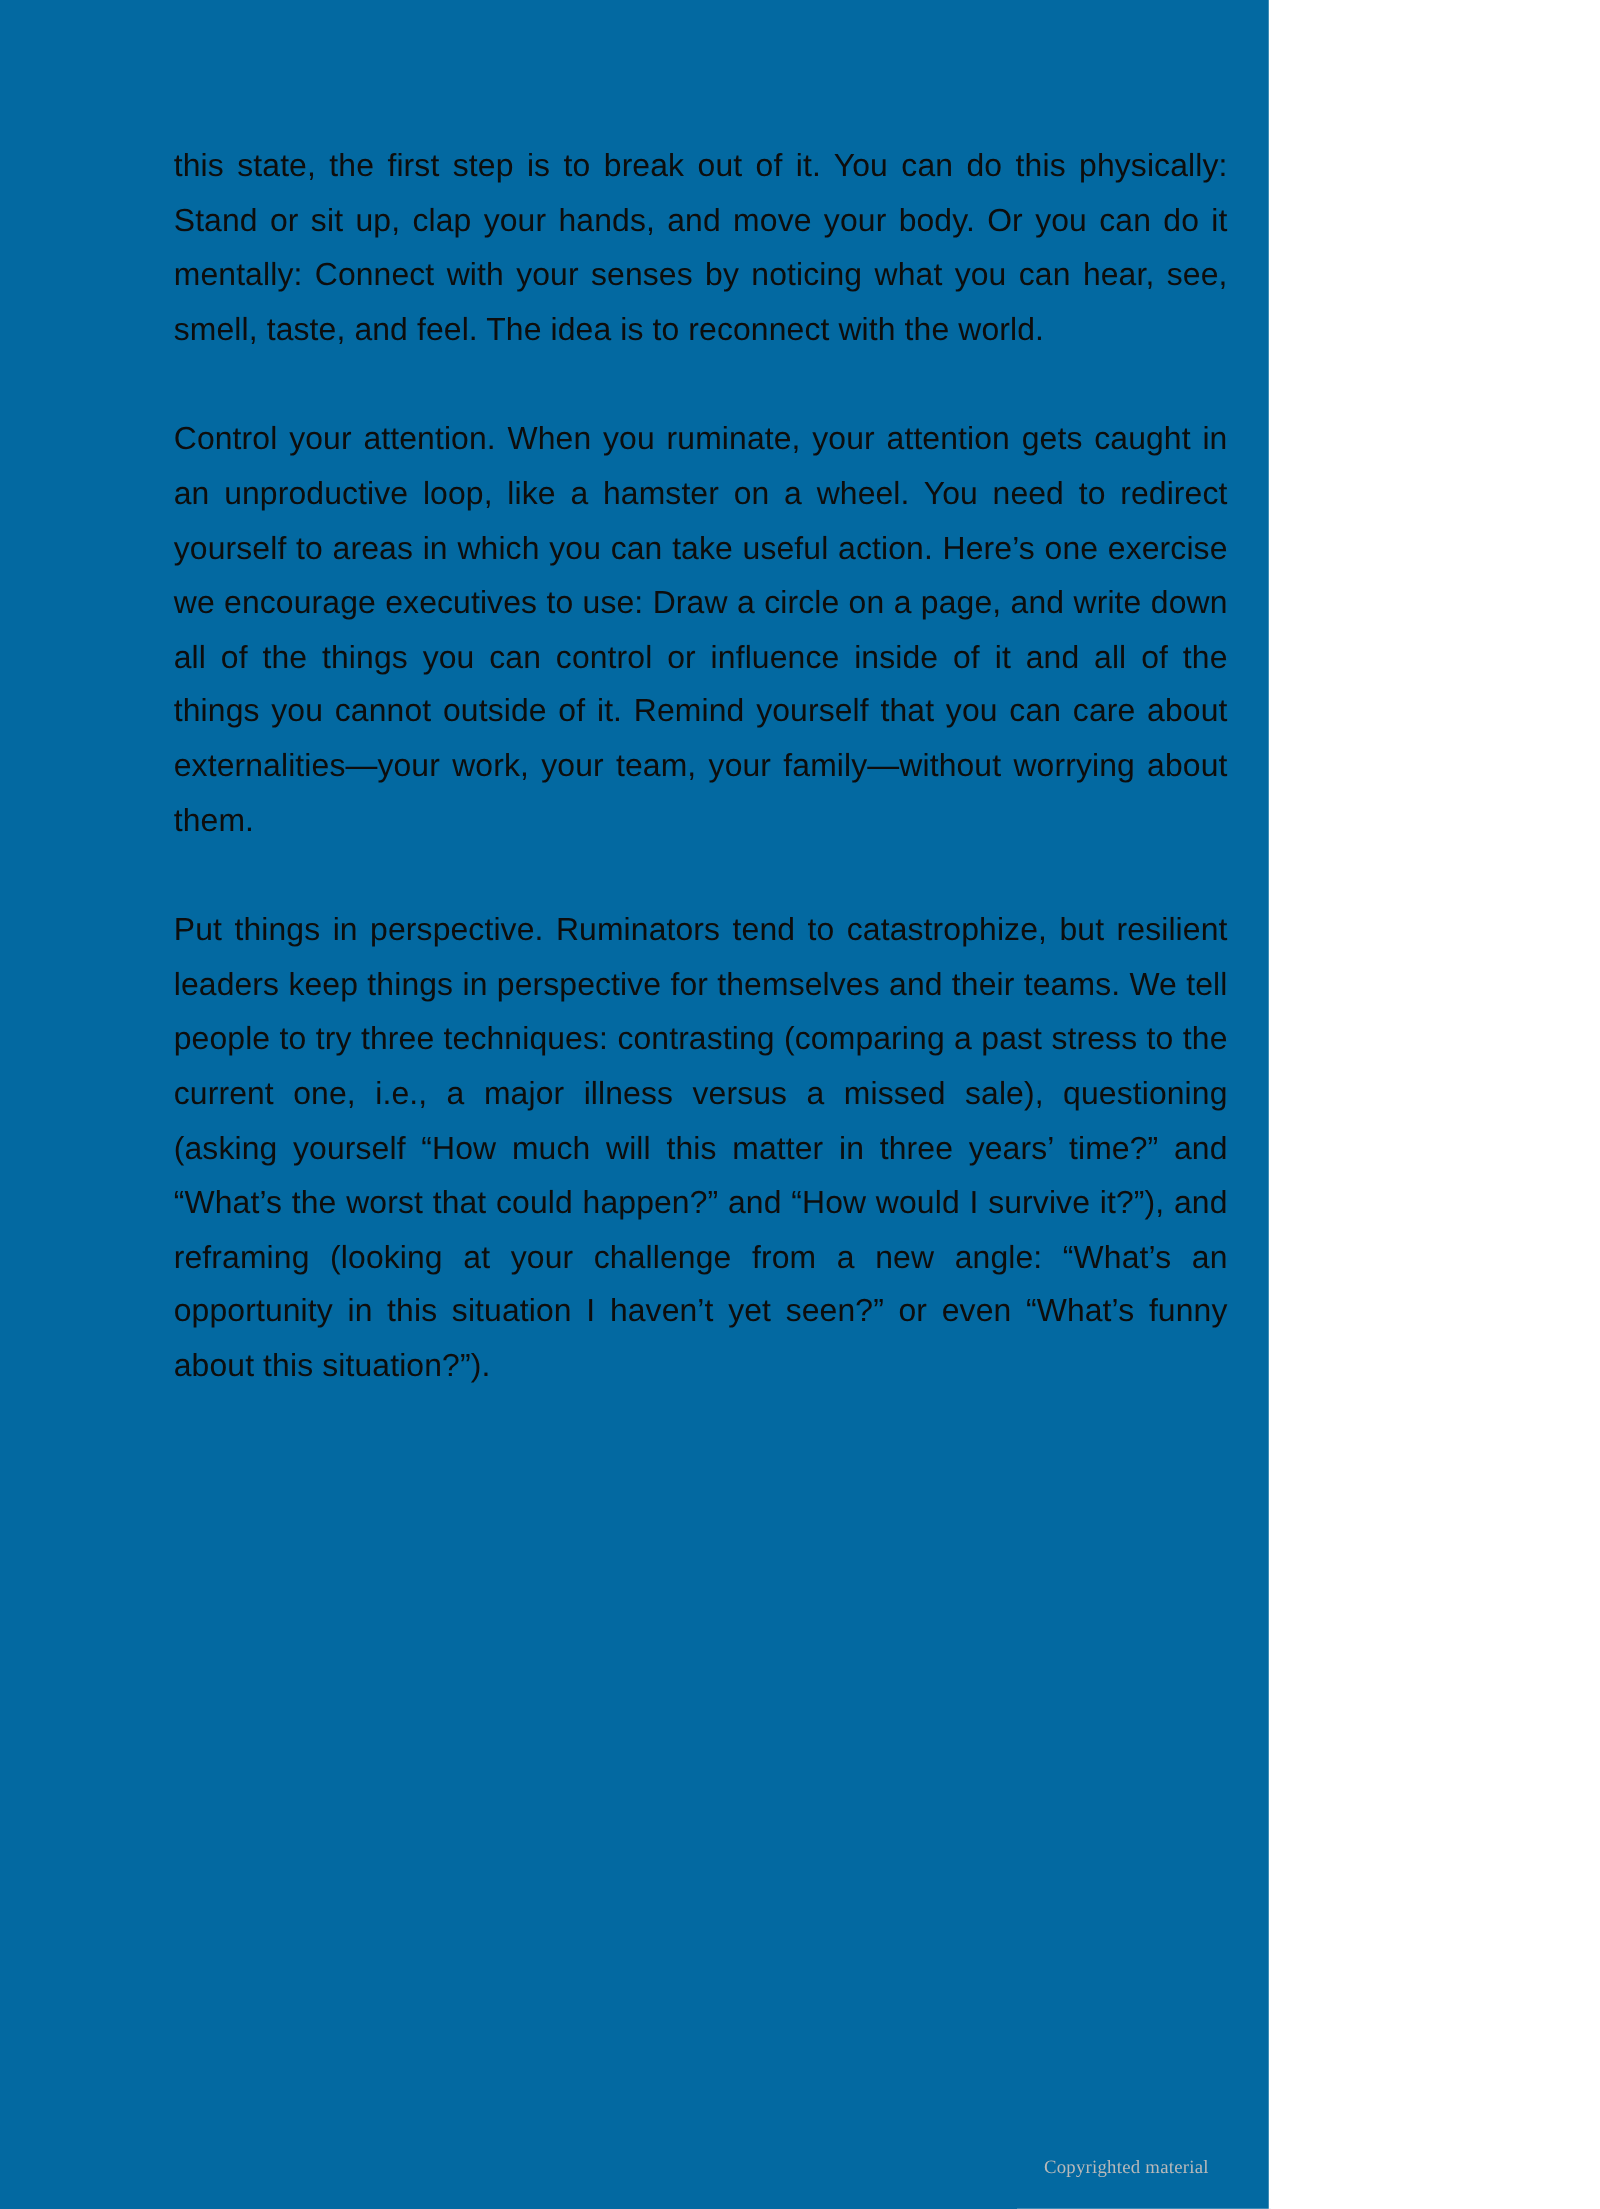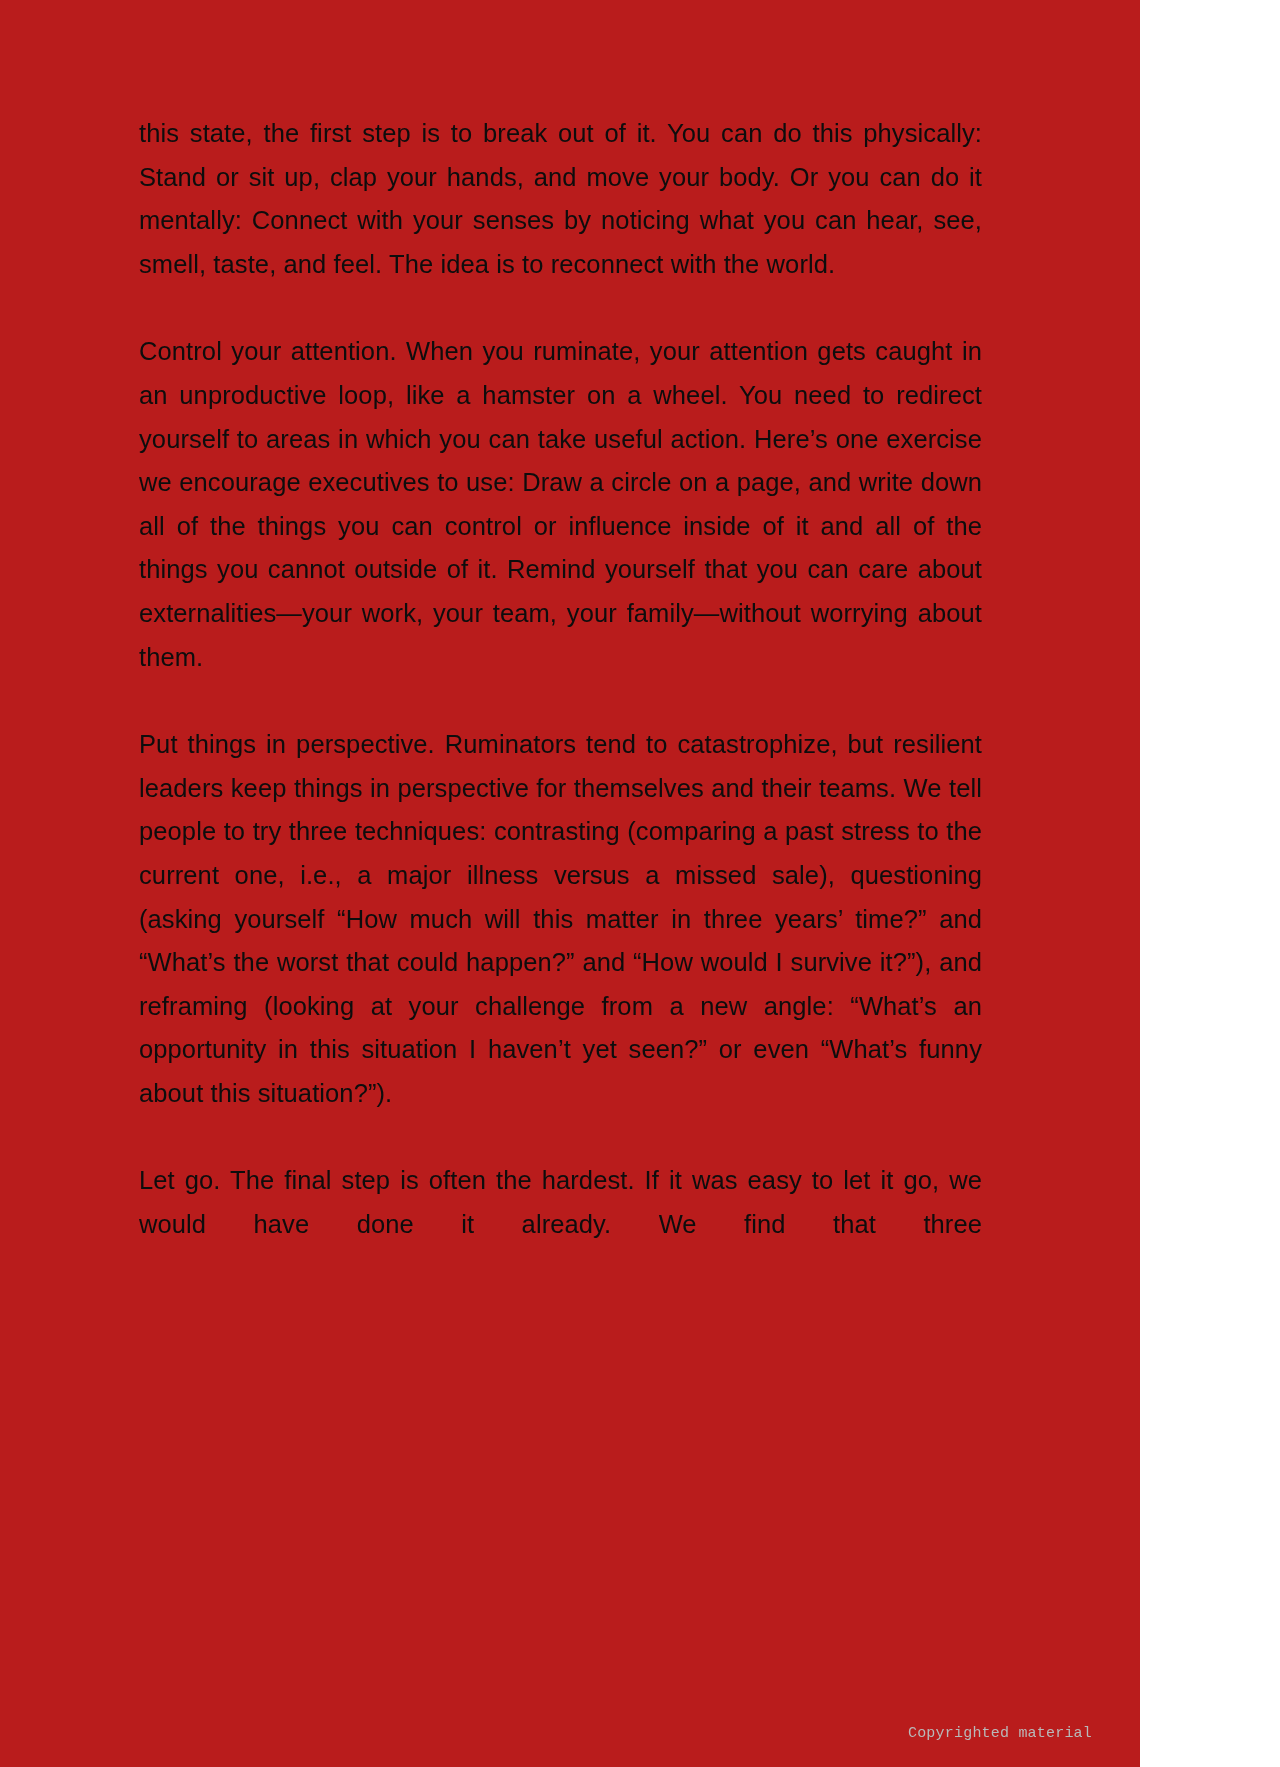--- a/index.html
+++ b/index.html
@@ -15,23 +15,23 @@
     font-family: "Liberation Sans", "DejaVu Sans", sans-serif;
     color: #111111;
     -webkit-font-smoothing: antialiased;
   }
 
   
   .page {
     position: absolute;
     left: 0;
     top: 0;
-    width: 1140px;
+    width: 1015px;
     height: 1767px;
-    background: #b91c1c;
+    background: #0369a1;
   }
 
   
   .text-column {
     position: absolute;
     left: 139px;
     top: 112px;
     width: 843px;
   }
 
@@ -64,35 +64,34 @@
   
   .watermark {
     position: absolute;
     right: 48px;
     bottom: 24px;
     font-size: 15px;
     line-height: 18px;
     color: #b9b9b9;
     letter-spacing: 0.2px;
     white-space: nowrap;
-    font-family: Liberation Mono, monospace;
+    font-family: Liberation Serif, serif;
   }
 </style>
 </head>
 <body>
 
 <div class="page">
 
   <div class="text-column">
 
     <p class="para"><span>this state, the first step is to break out of it. You can do this physically: Stand or sit up, clap your hands, and move your body. Or you can do it mentally: Connect with your senses by noticing what you can hear, see, smell, taste, and feel. The idea is to reconnect with the world.</span></p>
 
     <p class="para"><span class="lead">Control your attention.</span><span> When you ruminate, your attention gets caught in an unproductive loop, like a hamster on a wheel. You need to redirect yourself to areas in which you can take useful action. Here’s one exercise we encourage executives to use: Draw a circle on a page, and write down all of the things you can control or influence inside of it and all of the things you cannot outside of it. Remind yourself that you can care about externalities—your work, your team, your family—without worrying about them.</span></p>
 
     <p class="para"><span class="lead">Put things in perspective.</span><span> Ruminators tend to catastrophize, but resilient leaders keep things in perspective for themselves and their teams. We tell people to try three techniques: contrasting (comparing a past stress to the current one, i.e., a major illness versus a missed sale), questioning (asking yourself “How much will this matter in three years’ time?” and “What’s the worst that could happen?” and “How would I survive it?”), and reframing (looking at your challenge from a new angle: “What’s an opportunity in this situation I haven’t yet seen?” or even “What’s funny about this situation?”).</span></p>
 
-    <p class="para clipped"><span class="lead">Let go.</span><span> The final step is often the hardest. If it was easy to let it go, we would have done it already. We find that three</span></p>
 
   </div>
 
   <div class="watermark">Copyrighted material</div>
 
 </div>
 
 </body></html>

